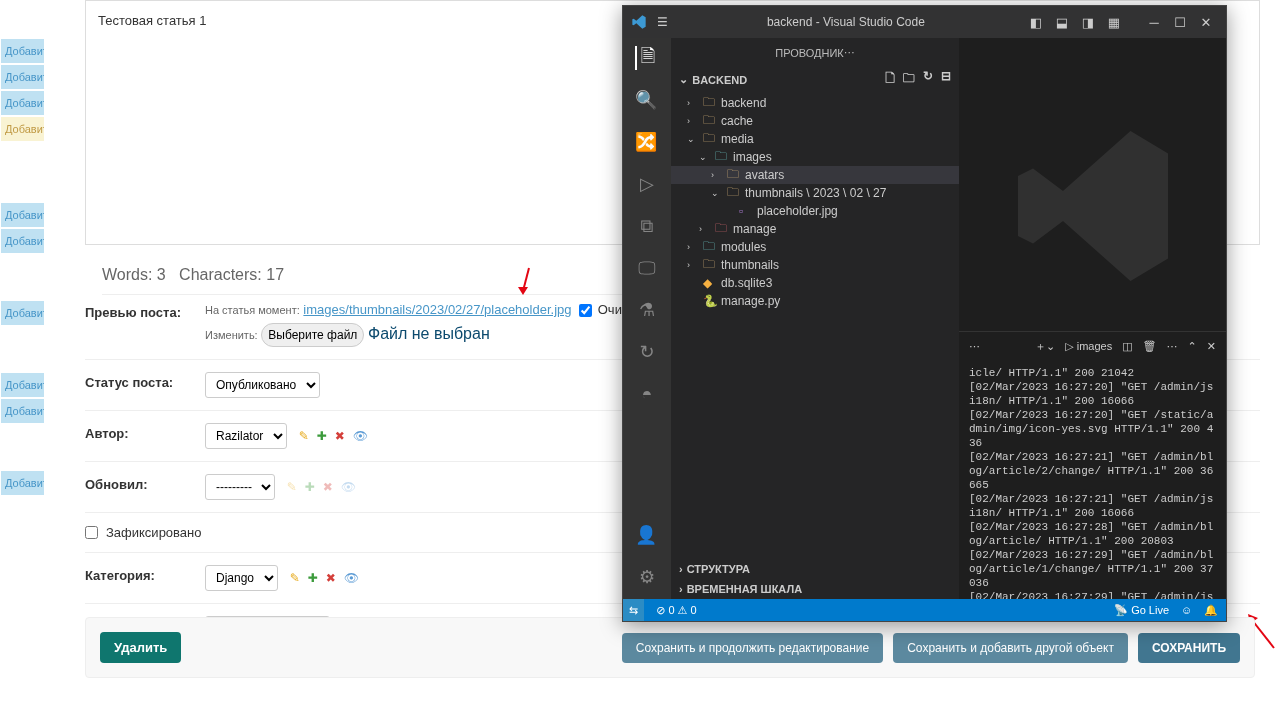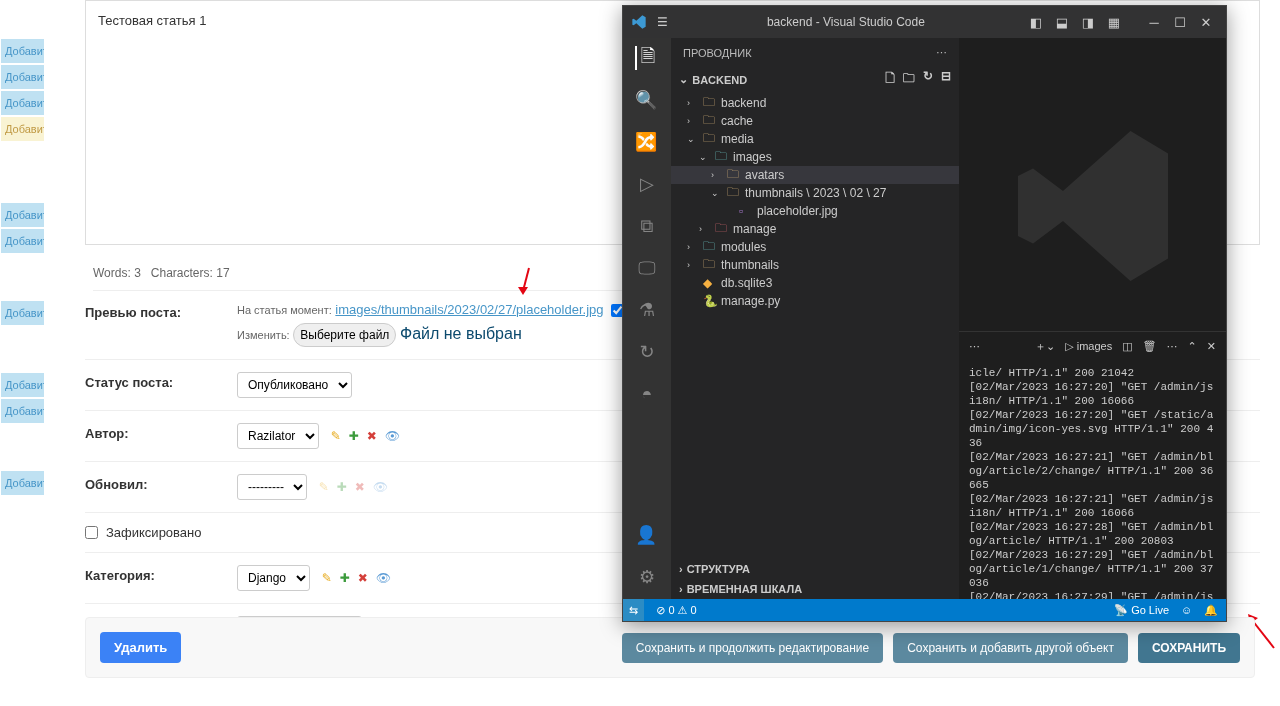--- a/index.html
+++ b/index.html
@@ -7,58 +7,58 @@
 
 
 .add-sidebar { position: absolute; left: 0; top: 38px; width: 45px; }
 .add-btn-group { margin-bottom: 5px; }
 .add-btn { display: block; background: #BFE1F2; color: #4796C8; font-size: 11px; padding: 6px 4px; border: 1px solid #fff; cursor: pointer; white-space: nowrap; overflow: hidden; }
 .add-btn.highlight { background: #F9F3D3; color: #C09A45; }
 
 
 .editor-area { position: absolute; left: 85px; top: 0; right: 20px; }
 .richtext { border: 1px solid #ddd; min-height: 245px; padding: 12px; background: #fff; font-size: 13px; color: #333; }
-.stats { font-size: 12px; color: #666; padding: 10px 0; border-bottom: 1px solid #eee; position: absolute; left: 8px; top: 256px; width: 540px; }
+.stats { font-size: 16px; color: #666; padding: 10px 0; border-bottom: 1px solid #eee; position: absolute; left: 17px; top: 256px; width: 540px; }
 
 
 .form-rows { position: absolute; top: 290px; left: 0; right: 0; }
 .form-row { display: flex; align-items: flex-start; padding: 12px 0; border-bottom: 1px solid #eee; }
-.form-label { width: 152px; font-size: 13px; color: #333; font-weight: 600; padding-top: 3px; }
+.form-label { width: 120px; font-size: 13px; color: #333; font-weight: 600; padding-top: 3px; }
 .form-content { flex: 1; font-size: 13px; }
 .muted-label { color: #666; font-size: 11px; }
 .linkish { color: #4796C8; }
 select, input[type=text], .file-btn { border: 1px solid #ccc; padding: 4px 6px; font-size: 12px; background: #fff; border-radius: 3px; }
 .file-btn { background: #efefef; cursor: pointer; border-radius: 12px; }
 .helper { color: #999; font-size: 11px; margin-top: 4px; }
 .checkbox-row { display: flex; align-items: center; gap: 8px; }
 .inline-icons { display: inline-flex; gap: 8px; margin-left: 8px; align-items: center; }
 .inline-icons span { cursor: pointer; font-size: 12px; }
 
 
 .bottom-bar { position: absolute; bottom: 28px; left: 85px; right: 25px; background: #f8f8f8; border: 1px solid #eee; padding: 14px; display: flex; justify-content: space-between; align-items: center; border-radius: 4px; }
-.delete-btn { background: #3b82f6; color: #fff; border: none; padding: 8px 14px; border-radius: 4px; font-size: 13px; cursor: pointer; font-weight: 600; }
+.delete-btn { background: #0f766e; color: #fff; border: none; padding: 8px 14px; border-radius: 4px; font-size: 13px; cursor: pointer; font-weight: 600; }
 .save-group { display: flex; gap: 10px; }
 .save-btn { background: #417690; color: #fff; border: none; padding: 8px 14px; border-radius: 4px; font-size: 12px; cursor: pointer; opacity: 0.85; }
 .save-btn.primary { opacity: 1; font-weight: 600; }
 
 
 .vscode { position: absolute; left: 622px; top: 5px; width: 605px; height: 617px; background: #1e1e1e; border: 1px solid #444; box-shadow: 0 4px 20px rgba(0,0,0,0.4); color: #ccc; font-family: "Segoe UI", sans-serif; font-size: 12px; display: flex; flex-direction: column; }
 .vsc-titlebar { height: 32px; background: #323233; display: flex; align-items: center; padding: 0 8px; justify-content: space-between; }
 .vsc-tb-left { display: flex; align-items: center; gap: 10px; }
 .vsc-logo { width: 16px; height: 16px; }
 .vsc-title { color: #cccccc; font-size: 12px; flex: 1; text-align: center; }
 .vsc-tb-right { display: flex; align-items: center; gap: 2px; }
 .vsc-tb-icon { width: 24px; height: 22px; display: flex; align-items: center; justify-content: center; color: #ccc; cursor: pointer; font-size: 13px; }
 .vsc-body { flex: 1; display: flex; overflow: hidden; }
 .vsc-activity { width: 48px; background: #333333; display: flex; flex-direction: column; align-items: center; padding-top: 8px; gap: 18px; }
 .vsc-act-icon { color: #858585; font-size: 18px; cursor: pointer; width: 24px; height: 24px; display: flex; align-items: center; justify-content: center; }
 .vsc-act-icon.active { color: #fff; border-left: 2px solid #fff; padding-left: 0; }
 .vsc-activity-bottom { margin-top: auto; margin-bottom: 10px; display: flex; flex-direction: column; gap: 18px; align-items: center; }
 .vsc-side { width: 288px; background: #252526; display: flex; flex-direction: column; overflow: hidden; }
-.vsc-side-hdr { padding: 8px 12px; color: #bbbbbb; font-size: 11px; display: flex; justify-content: space-between; align-items: center; }
+.vsc-side-hdr { padding: 8px 12px; color: #bbbbbb; font-size: 11px; display: flex; justify-content: center; align-items: center; }
 .vsc-sec-title { padding: 2px 8px; color: #ccc; font-weight: 600; font-size: 11px; display: flex; align-items: center; gap: 4px; justify-content: space-between; }
 .vsc-sec-icons { display: flex; gap: 8px; color: #ccc; font-size: 12px; }
 .vsc-tree { padding: 2px 0; }
 .vsc-node { display: flex; align-items: center; padding: 1px 8px; gap: 4px; color: #ccc; cursor: pointer; height: 18px; font-size: 12px; white-space: nowrap; }
 .vsc-node .chev { width: 12px; color: #ccc; font-size: 9px; }
 .vsc-node .fico { width: 14px; font-size: 12px; }
 .vsc-node.sel { background: #37373d; }
 .vsc-node.l1 { padding-left: 16px; }
 .vsc-node.l2 { padding-left: 28px; }
 .vsc-node.l3 { padding-left: 40px; }

